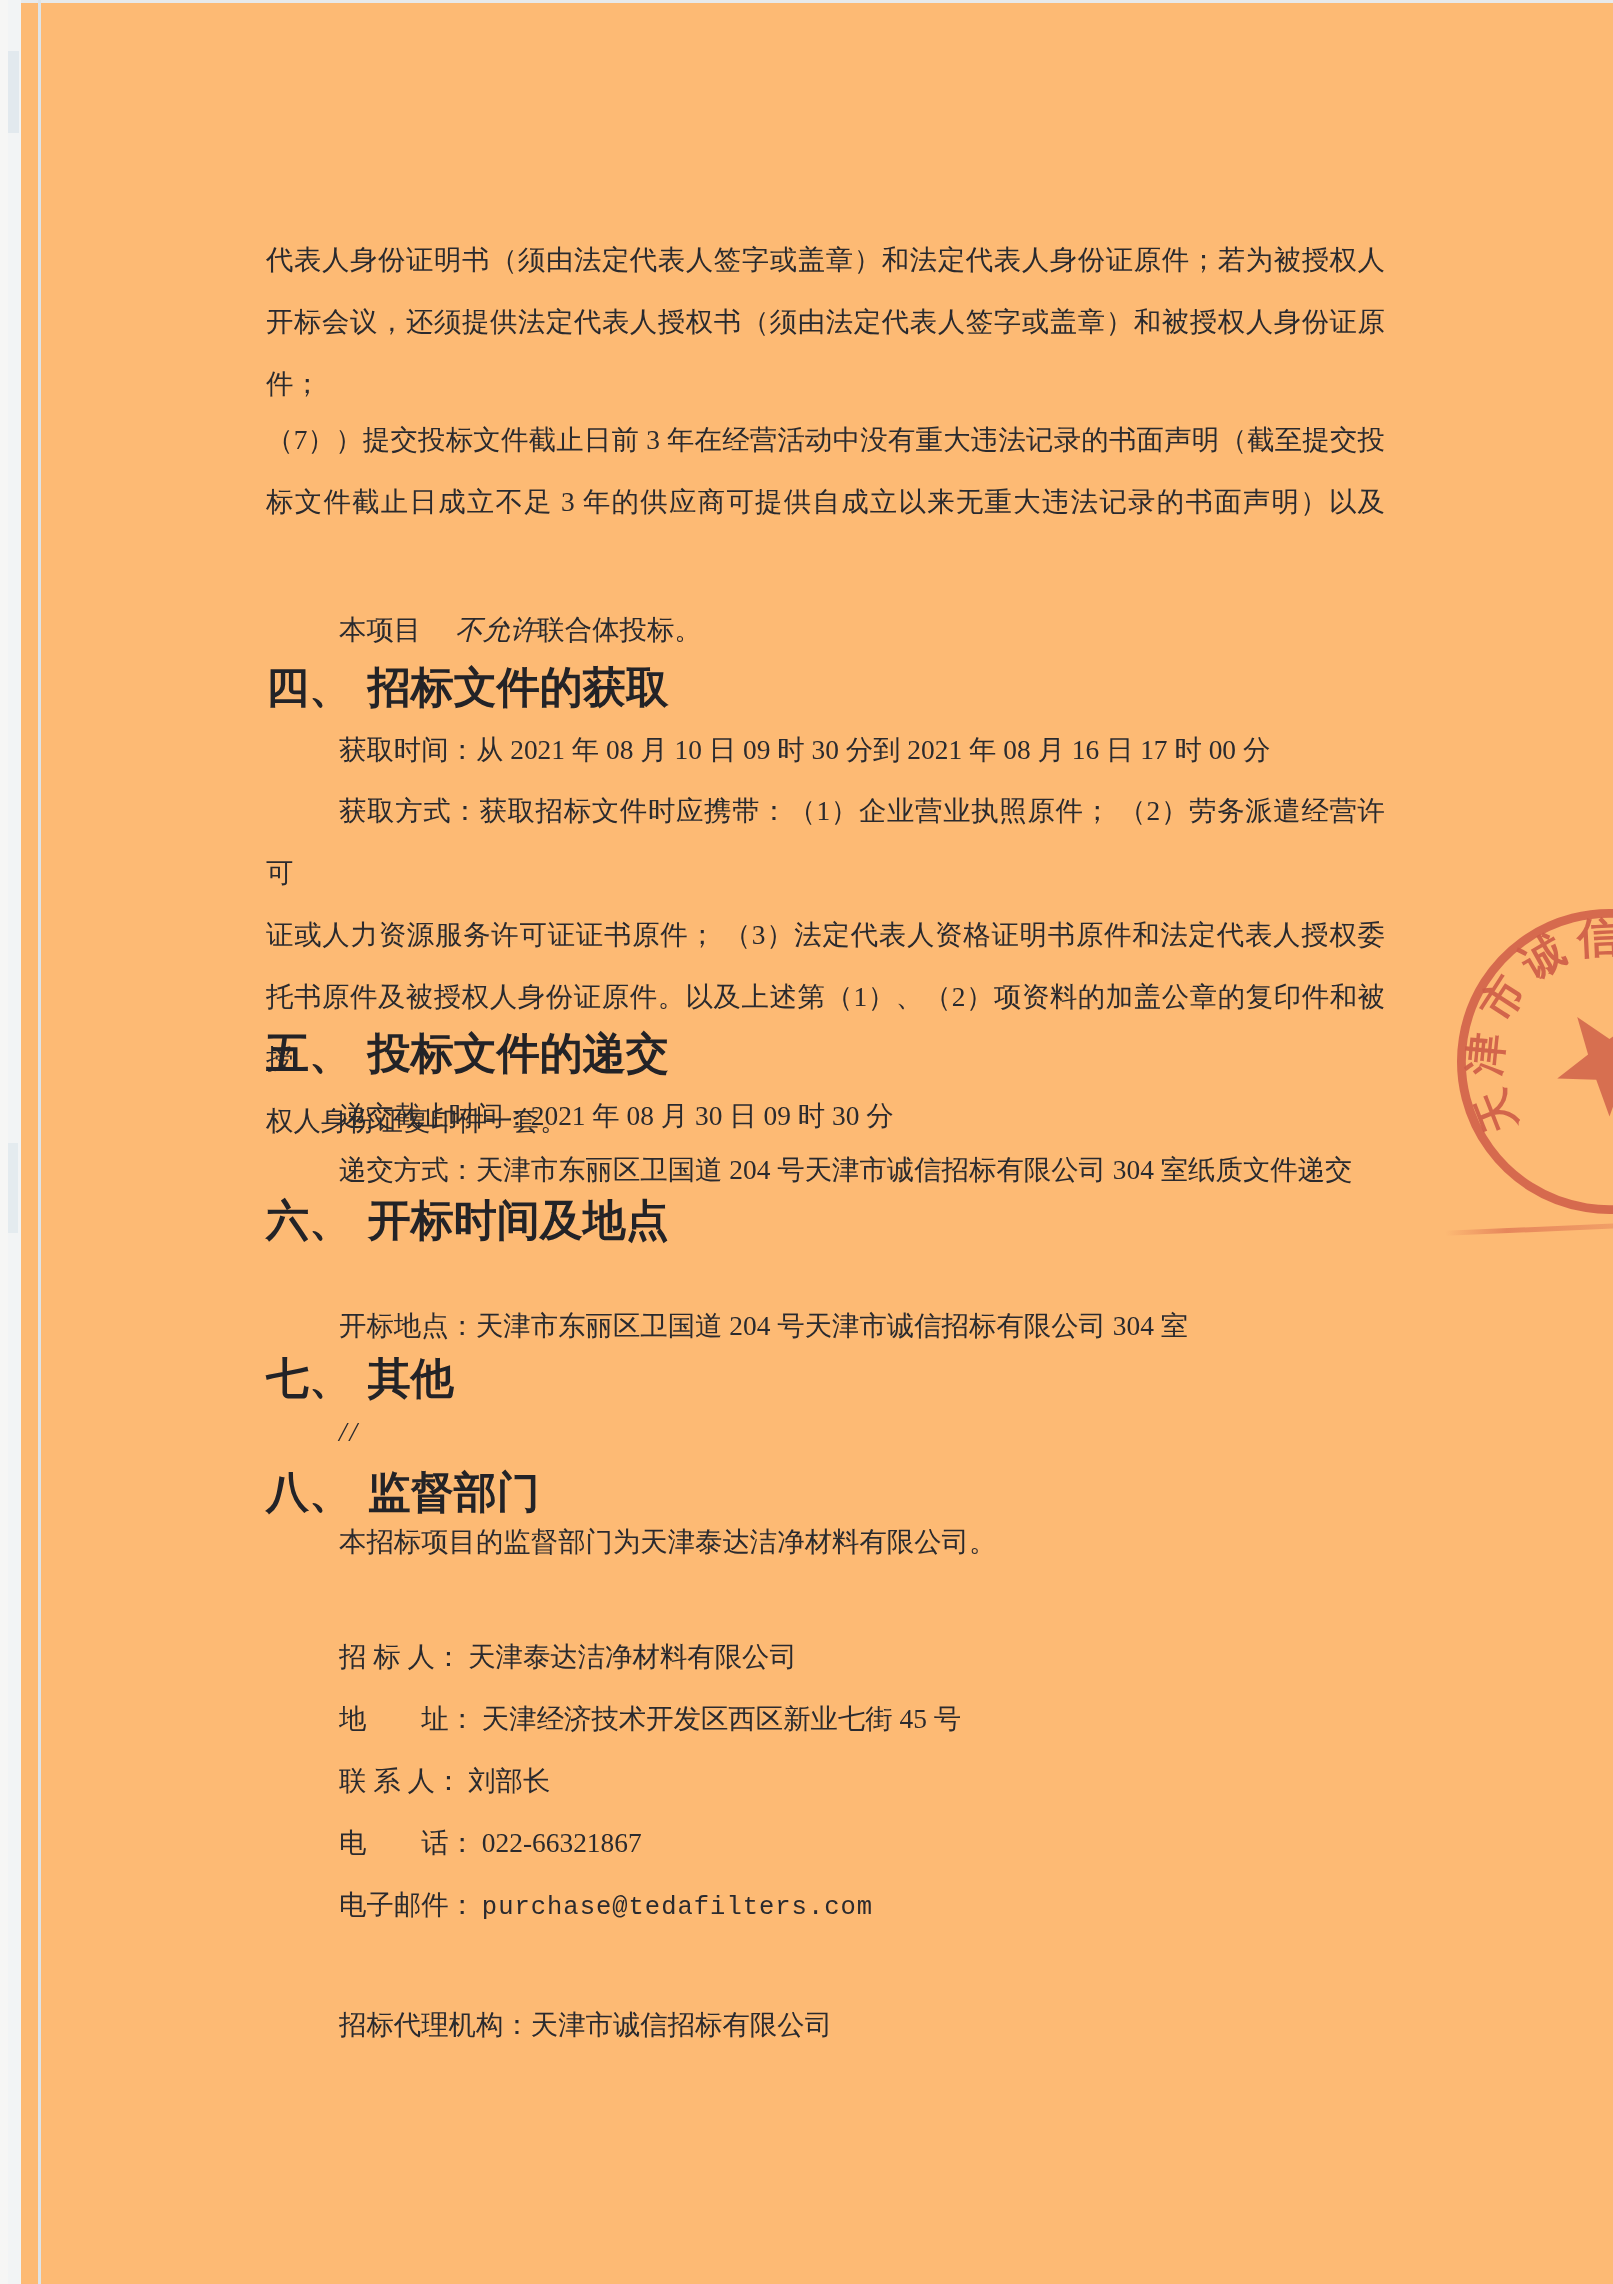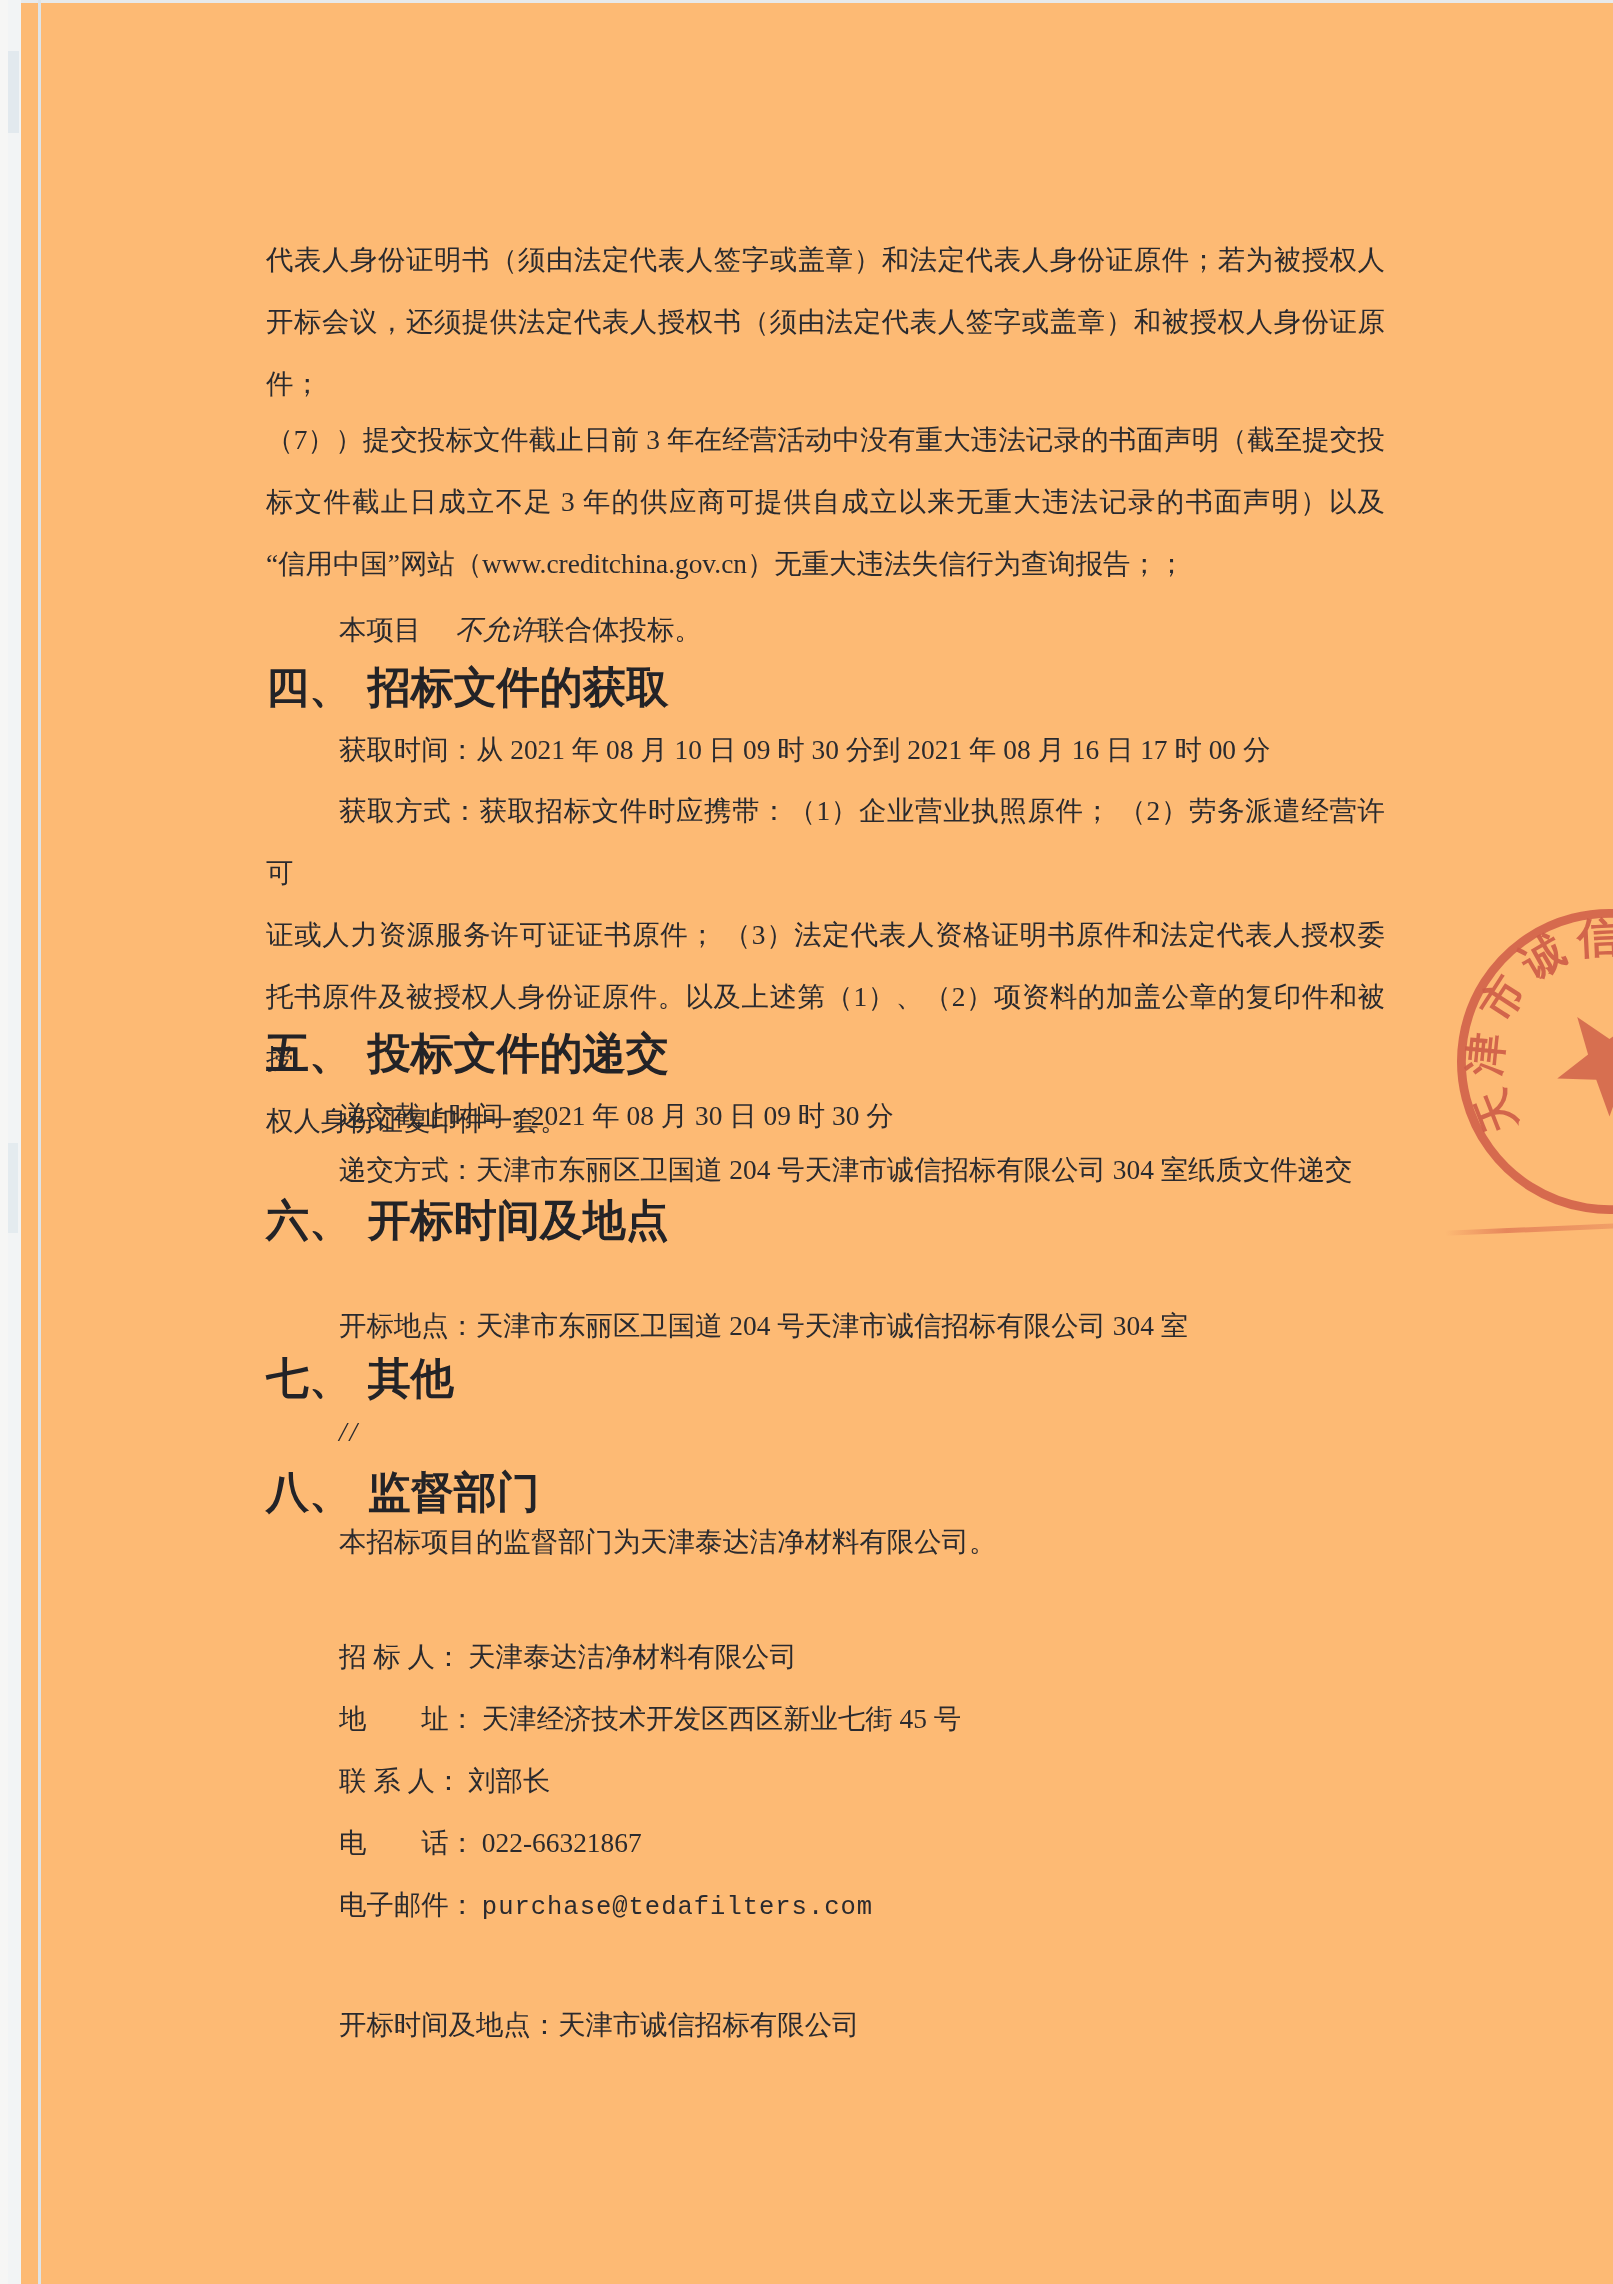--- a/index.html
+++ b/index.html
@@ -61,21 +61,20 @@
 
   <p class="blk" style="top:229px">
     <span class="j" style="display:block">代表人身份证明书（须由法定代表人签字或盖章）和法定代表人身份证原件；若为被授权人</span>
     <span class="j" style="display:block">开标会议，还须提供法定代表人授权书（须由法定代表人签字或盖章）和被授权人身份证原</span>
     <span style="display:block">件；</span>
   </p>
 
   <p class="blk" style="top:409px">
     <span class="j" style="display:block">（7））提交投标文件截止日前 3 年在经营活动中没有重大违法记录的书面声明（截至提交投</span>
     <span class="j" style="display:block">标文件截止日成立不足 3 年的供应商可提供自成立以来无重大违法记录的书面声明）以及</span>
-    <span style="display:block">“信用中国”网站（www.creditchina.gov.cn）无重大违法失信行为查询报告；；</span>
   </p>
 
   <p class="blk ind" style="top:599px">
     <span>本项目</span><span class="italic">不允许</span><span>联合体投标。</span>
   </p>
 
   <h2 class="blk" style="top:655px">
     <span class="hnum">四、</span><span>招标文件的获取</span>
   </h2>
   <p class="blk ind" style="top:719px">获取时间：从 2021 年 08 月 10 日 09 时 30 分到 2021 年 08 月 16 日 17 时 00 分</p>
@@ -119,21 +118,21 @@
     </div>
     <div class="row">
       <span class="lbl">电　　话：</span><span>022-66321867</span>
     </div>
     <div class="row">
       <span class="lbl">电子邮件：</span><span class="mono">purchase@tedafilters.com</span>
     </div>
   </div>
 
   <p class="blk ind" style="top:1994px">
-    <span>开标时间及地点：</span><span>天津市诚信招标有限公司</span>
+    <span>招标代理机构：</span><span>天津市诚信招标有限公司</span>
   </p>
 
   <div class="stamp">
     <svg width="353" height="353" viewBox="0 0 360 360">
       <g transform="rotate(-36 180 180)">
         <circle cx="180" cy="180" r="151" fill="none" stroke="#c4483e" stroke-width="9" opacity="0.85"></circle>
         <polygon points="180,124 193.5,161.4 233.3,162.7 201.9,187.1 212.9,225.3 180,203 147.1,225.3 158.1,187.1 126.7,162.7 166.5,161.4" fill="#c4483e" opacity="0.8"></polygon>
         <path id="sealArc" d="M 68,180 A 112,112 0 1 1 292,180 A 112,112 0 1 1 68,180" fill="none"></path>
         <text font-size="43" font-weight="bold" fill="#c4483e" letter-spacing="10" opacity="0.9" font-family="Liberation Serif, DejaVu Serif, serif">
           <textPath href="#sealArc" startOffset="2">天津市诚信招标有限公司</textPath>

